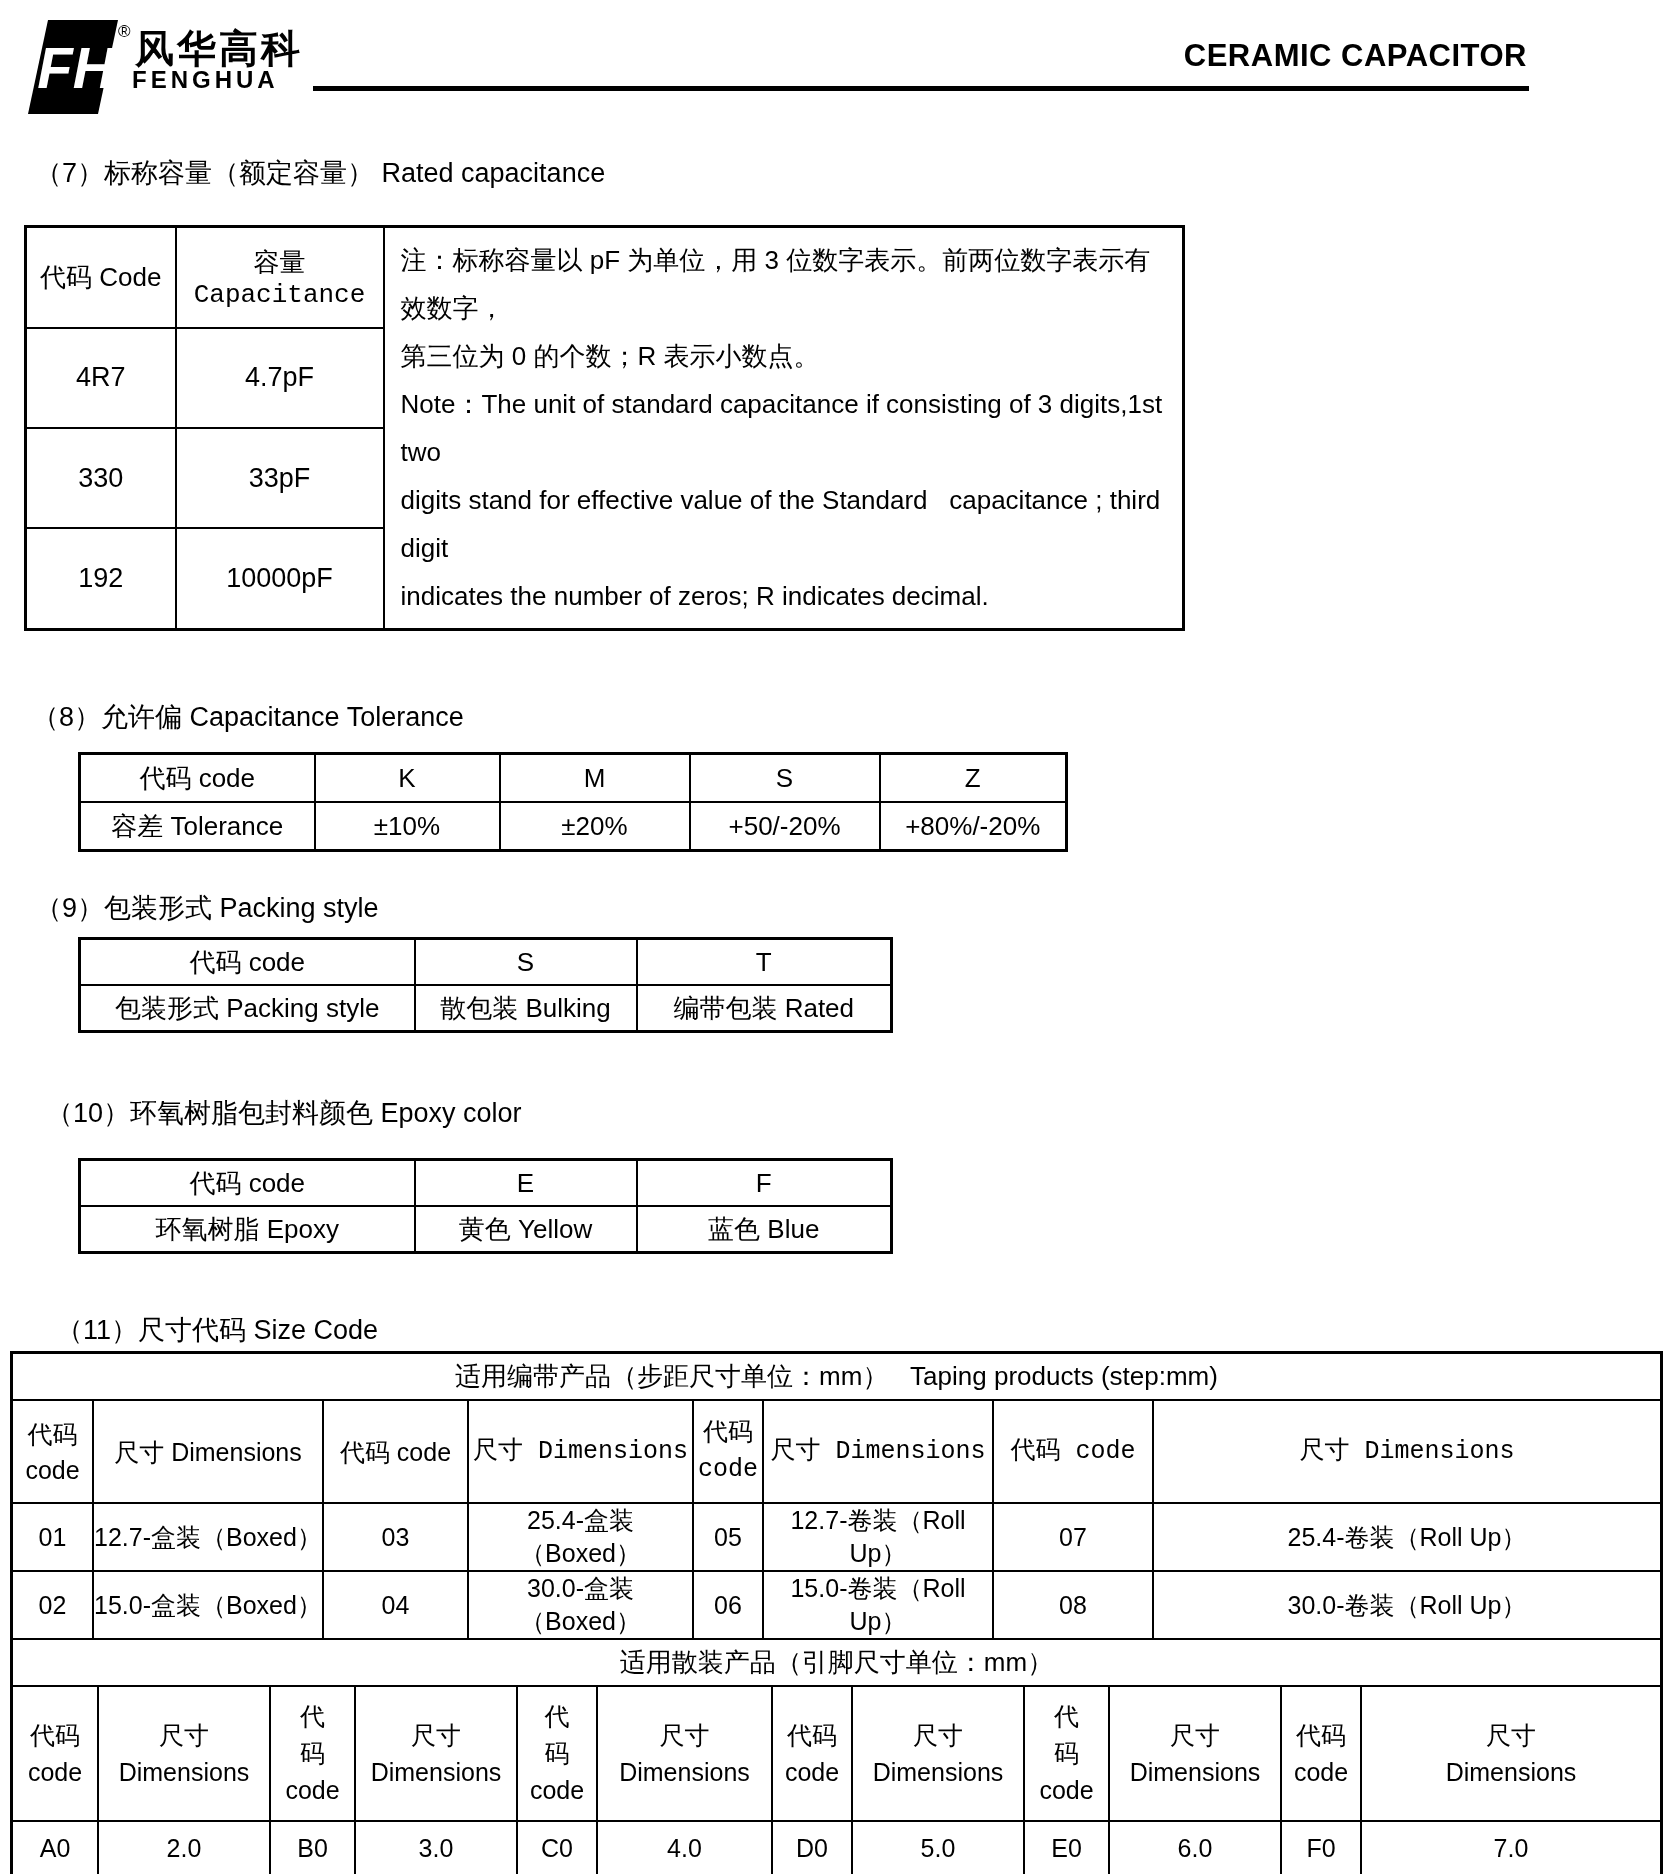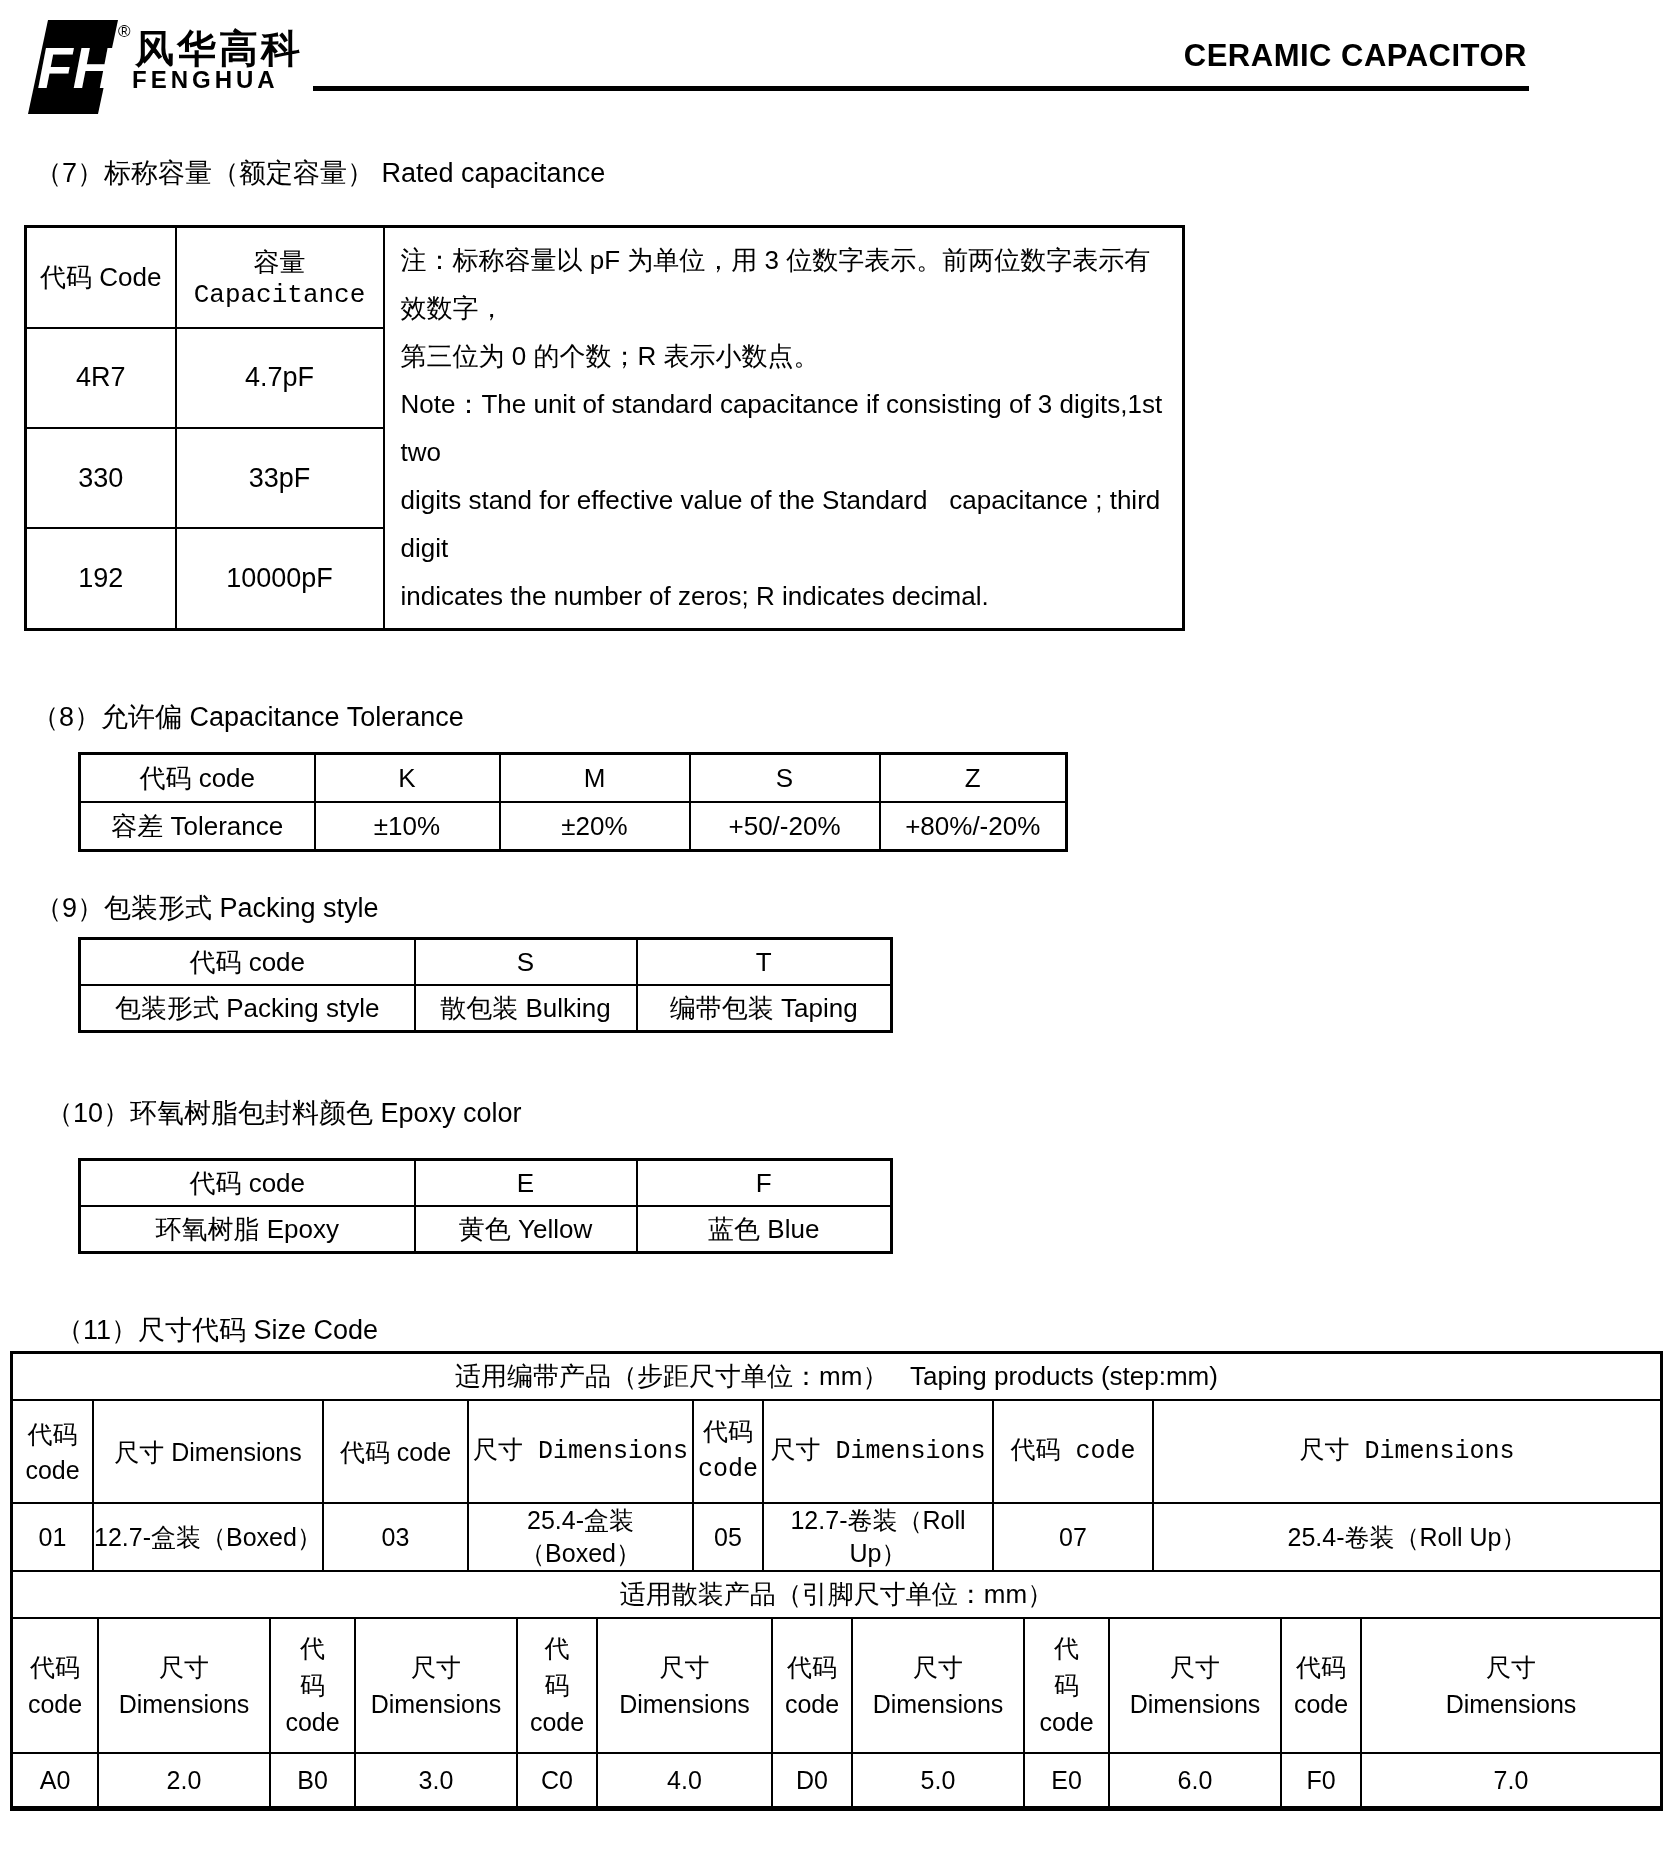--- a/index.html
+++ b/index.html
@@ -141,21 +141,21 @@
     </colgroup>
   <tbody>
       <tr>
     <td>代码 code</td>
     <td>S</td>
     <td>T</td>
   </tr>
   <tr>
     <td>包装形式  Packing style</td>
     <td>散包装 Bulking</td>
-    <td>编带包装 Taping</td>
+    <td>编带包装 Rated</td>
   </tr>
 </tbody>
   </table>
 
 <div class="sec-h h10">（10）环氧树脂包封料颜色  Epoxy color</div>
 <table class="t t10">
   <colgroup>
       <col style="width:335px">
       <col style="width:222px">
       <col style="width:255px">
@@ -209,20 +209,30 @@
     </tr>
     <tr class="tap-row">
       <td>01</td>
       <td>12.7-盒装（Boxed）</td>
       <td>03</td>
       <td>25.4-盒装（Boxed）</td>
       <td>05</td>
       <td>12.7-卷装（Roll Up）</td>
       <td>07</td>
       <td>25.4-卷装（Roll Up）</td>
+    </tr>
+    <tr class="tap-row">
+      <td>02</td>
+      <td>15.0-盒装（Boxed）</td>
+      <td>04</td>
+      <td>30.0-盒装（Boxed）</td>
+      <td>06</td>
+      <td>15.0-卷装（Roll Up）</td>
+      <td>08</td>
+      <td>30.0-卷装（Roll Up）</td>
     </tr>
   </tbody>
     </table>
 
   <div class="banner">适用散装产品（引脚尺寸单位：mm）</div>
 
   <table class="inner">
     <colgroup>
       <col style="width:85px">
         <col style="width:172px">

